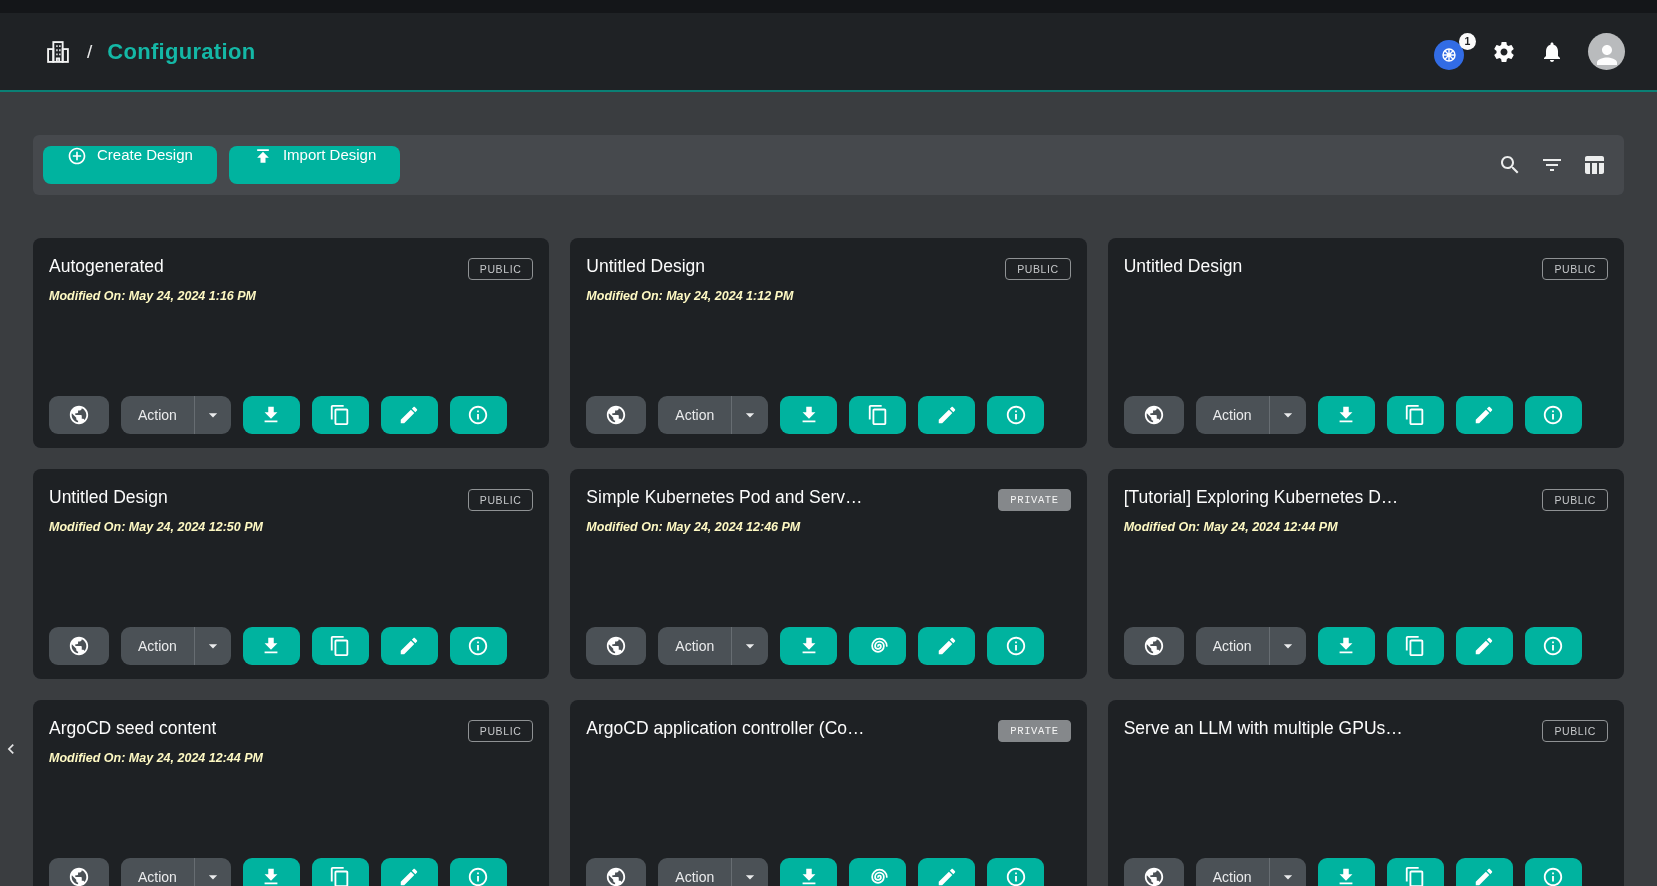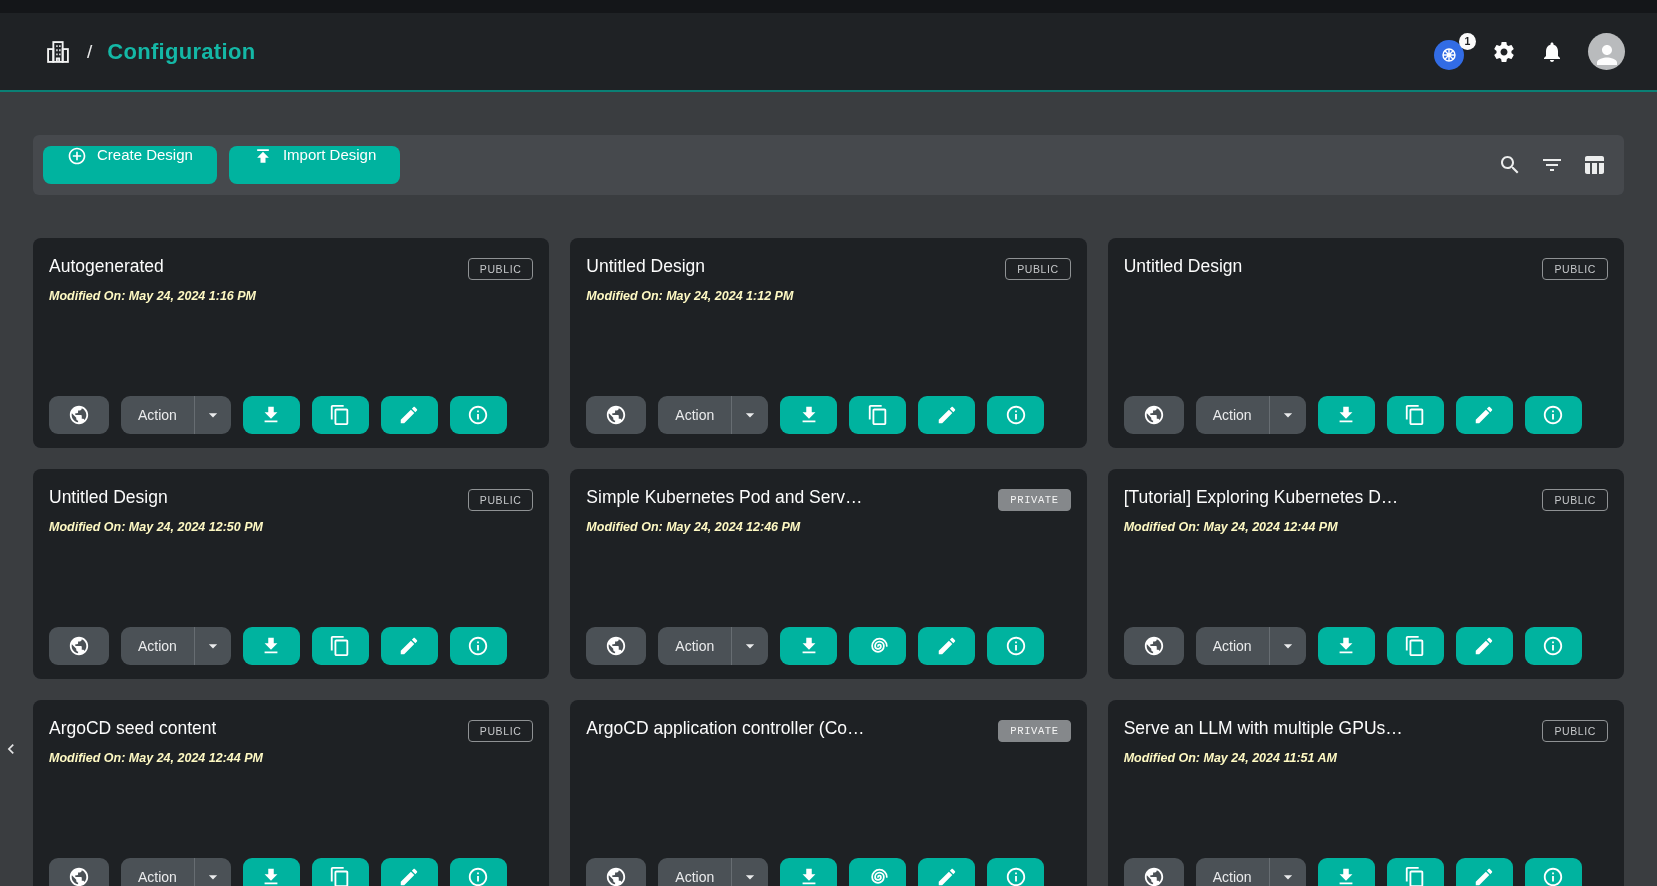--- a/index.html
+++ b/index.html
@@ -593,21 +593,20 @@
           </svg>
         </button>
     </div>
   </article>
 
   <article class="card">
     <div class="card-head">
       <h3 class="card-title">Serve an LLM with multiple GPUs…</h3>
       <span class="badge public">PUBLIC</span>
     </div>
-    <p class="card-modified">Modified On: May 24, 2024 11:51 AM</p>
     <div class="card-actions">
       <button class="abtn gray">
           <svg>
             <use href="#i-globe"></use>
           </svg>
         </button>
       <div class="split">
         <button class="split-main">Action</button>
         <button class="split-caret">
             <svg>

